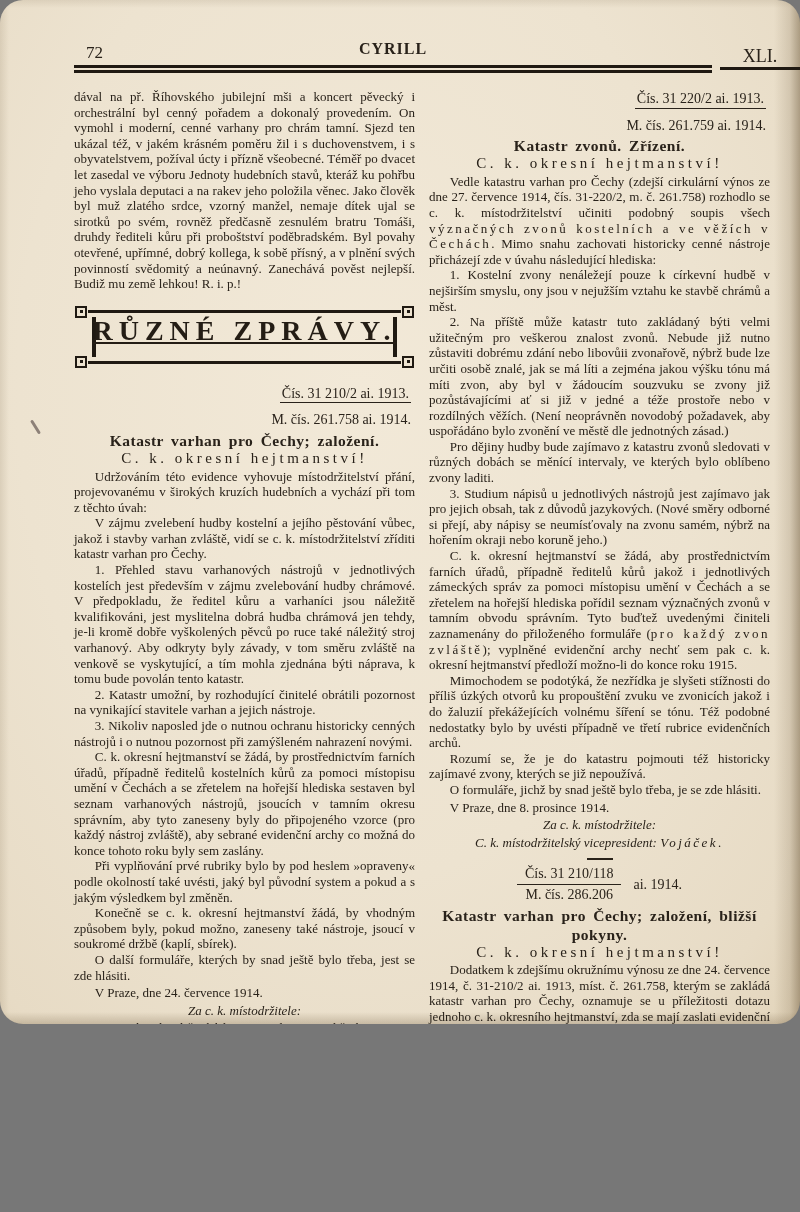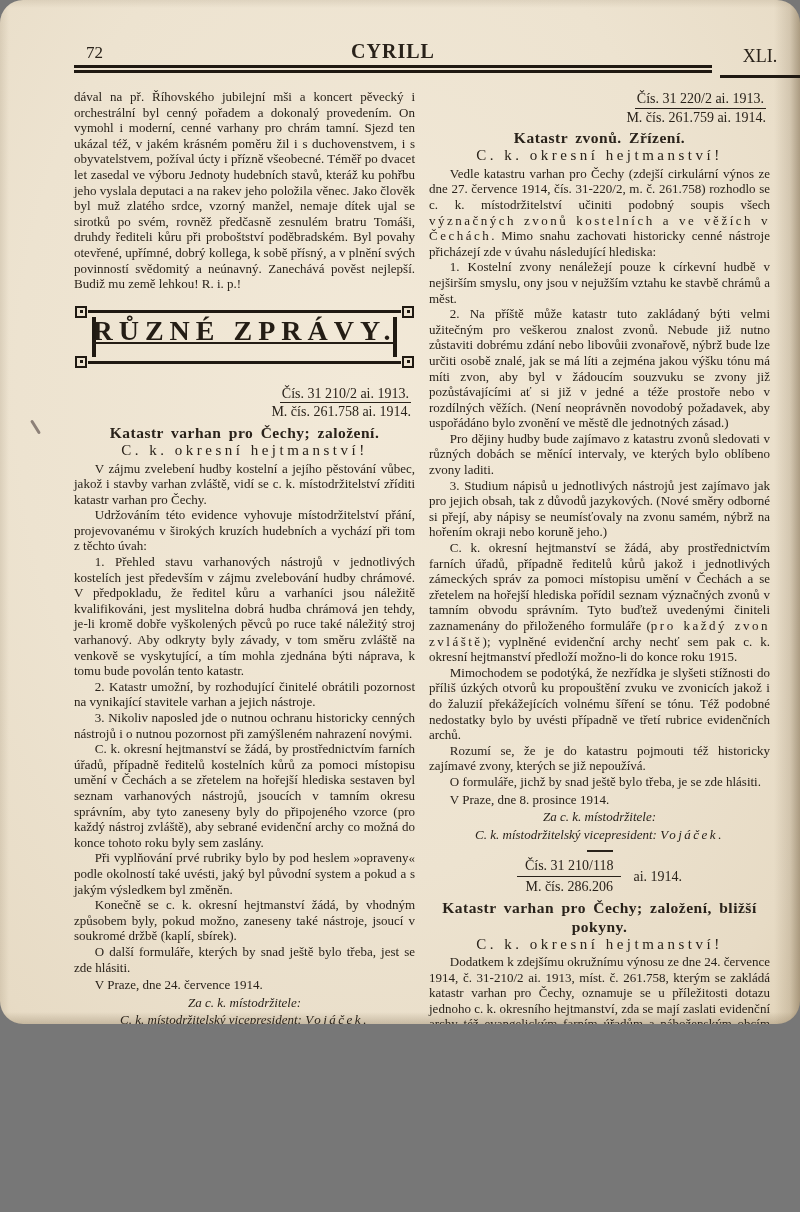--- a/index.html
+++ b/index.html
@@ -18,25 +18,25 @@
       linear-gradient(to bottom, rgba(110,90,60,.12) 0px, rgba(110,90,60,0) 8px),
       radial-gradient(ellipse at 45% 38%, #f2e9d8 0%, #ede3d0 55%, #e7dbc5 88%, #e2d4ba 100%);
     border-radius: 23px;
   }
   .content{position:absolute;left:74px;top:40px;width:696px;}
 
   
   .hdr{position:relative;height:36px;}
   .hdr-main{position:absolute;left:0;top:0;width:638px;height:36px;}
   .hdr-page{position:absolute;left:12px;top:3px;font-size:17px;}
-  .hdr-title{position:absolute;left:0;right:0;top:0;text-align:center;font-size:20px;font-weight:bold;letter-spacing:1px;}
+  .hdr-title{position:absolute;left:0;right:0;top:0;text-align:center;font-size:16px;font-weight:bold;letter-spacing:1px;}
   .hdr-rule{position:absolute;left:0;top:25px;width:638px;height:8px;
     background:linear-gradient(#1f1912 0 3.5px, rgba(0,0,0,0) 3.5px 5.5px, #1f1912 5.5px 7.5px);}
   .hdr-vol{position:absolute;left:646px;top:6px;width:80px;text-align:center;font-size:18px;
-    border-bottom:3px solid #1f1912;padding-bottom:8px;}
+    border-bottom:3px solid #1f1912;padding-bottom:0;}
 
   
   .cols{display:flex;gap:14px;margin-top:13px;}
   .col{flex:1;min-width:0;font-size:13px;line-height:15.6px;}
   .para{margin:0;text-align:justify;text-indent:1.6em;}
   .para.noindent{text-indent:0;}
   .spaced{letter-spacing:2.5px;}
 
   
   .sbox{position:relative;height:62px;margin:14px 1px 18px 1px;}
@@ -46,21 +46,21 @@
   .sb-bar.l{left:17px;} .sb-bar.r{right:17px;}
   .sb-c{position:absolute;width:8px;height:8px;border:2px solid #1f1912;background:#ede3d0;}
   .sb-c::after{content:"";position:absolute;left:2.5px;top:2.5px;width:3px;height:3px;background:#1f1912;}
   .sb-c.tl{left:0;top:0;} .sb-c.tr{right:0;top:0;} .sb-c.bl{left:0;bottom:0;} .sb-c.br{right:0;bottom:0;}
   .sb-title{position:absolute;left:0;right:0;top:17px;text-align:center;
     font-size:28px;font-weight:bold;letter-spacing:6px;color:#241d15;text-decoration:underline;}
 
   
   .refs{text-align:right;padding-right:4px;font-size:14px;margin-top:2px;}
   .ref1{display:inline-block;border-bottom:1.5px solid #29221a;padding:0 2px 1px 2px;}
-  .ref2{display:inline-block;padding-top:1px;}
+  .ref2{display:inline-block;padding-top:1px;margin-top:8px;}
   .a-title{margin:3px 0 1px 0;text-align:center;font-size:15.5px;font-weight:bold;letter-spacing:.5px;word-spacing:3px;line-height:19px;}
   .a-sub{text-align:center;letter-spacing:3.5px;font-size:15px;margin-bottom:2px;}
   .dateline{margin-top:2px;}
   .sig{text-align:center;text-indent:0;margin-top:2px;font-style:italic;}
   .dash-sep{width:26px;height:2px;background:#29221a;margin:8px auto 6px auto;}
 
   .frac-wrap{display:flex;justify-content:center;align-items:center;gap:12px;margin:4px 0 2px 0;font-size:14px;}
   .frac{text-align:center;}
   .frac-top{border-bottom:1.5px solid #29221a;padding:0 8px 2px 8px;}
   .frac-bottom{padding-top:2px;}
@@ -102,22 +102,22 @@
           <div class="sb-title">RŮZNÉ ZPRÁVY.</div>
         </div>
 
         <div class="refs">
           <span class="ref1">Čís. 31 210/2 ai. 1913.</span><br>
           <span class="ref2">M. čís. 261.758 ai. 1914.</span>
         </div>
         <h2 class="a-title">Katastr varhan pro Čechy; založení.</h2>
         <div class="a-sub">C. k. okresní hejtmanství!</div>
         <div>
+            <p class="para">Udržováním této evidence vyhovuje místodržitelství přání, projevovanému v širokých kruzích hudebních a vychází při tom z těchto úvah:</p>
             <p class="para">V zájmu zvelebení hudby kostelní a jejího pěstování vůbec, jakož i stavby varhan zvláště, vidí se c. k. místodržitelství zříditi katastr varhan pro Čechy.</p>
-            <p class="para">Udržováním této evidence vyhovuje místodržitelství přání, projevovanému v širokých kruzích hudebních a vychází při tom z těchto úvah:</p>
             <p class="para">1. Přehled stavu varhanových nástrojů v jednotlivých kostelích jest především v zájmu zvelebování hudby chrámové. V předpokladu, že ředitel kůru a varhaníci jsou náležitě kvalifikováni, jest myslitelna dobrá hudba chrámová jen tehdy, je-li kromě dobře vyškolených pěvců po ruce také náležitý stroj varhanový. Aby odkryty byly závady, v tom směru zvláště na venkově se vyskytující, a tím mohla zjednána býti náprava, k tomu bude povolán tento katastr.</p>
             <p class="para">2. Katastr umožní, by rozhodující činitelé obrátili pozornost na vynikající stavitele varhan a jejich nástroje.</p>
             <p class="para">3. Nikoliv naposled jde o nutnou ochranu historicky cenných nástrojů i o nutnou pozornost při zamýšleném nahrazení novými.</p>
             <p class="para">C. k. okresní hejtmanství se žádá, by prostřednictvím farních úřadů, případně ředitelů kostelních kůrů za pomoci místopisu umění v Čechách a se zřetelem na hořejší hlediska sestaven byl seznam varhanových nástrojů, jsoucích v tamním okresu správním, aby tyto zaneseny byly do připojeného vzorce (pro každý nástroj zvláště), aby sebrané evidenční archy co možná do konce tohoto roku byly sem zaslány.</p>
             <p class="para">Při vyplňování prvé rubriky bylo by pod heslem »opraveny« podle okolností také uvésti, jaký byl původní system a pokud a s jakým výsledkem byl změněn.</p>
             <p class="para">Konečně se c. k. okresní hejtmanství žádá, by vhodným způsobem byly, pokud možno, zaneseny také nástroje, jsoucí v soukromé držbě (kaplí, sbírek).</p>
             <p class="para">O další formuláře, kterých by snad ještě bylo třeba, jest se zde hlásiti.</p>
           </div>
         <p class="para dateline">V Praze, dne 24. července 1914.</p>
         <p class="para sig">Za c. k. místodržitele:</p>

